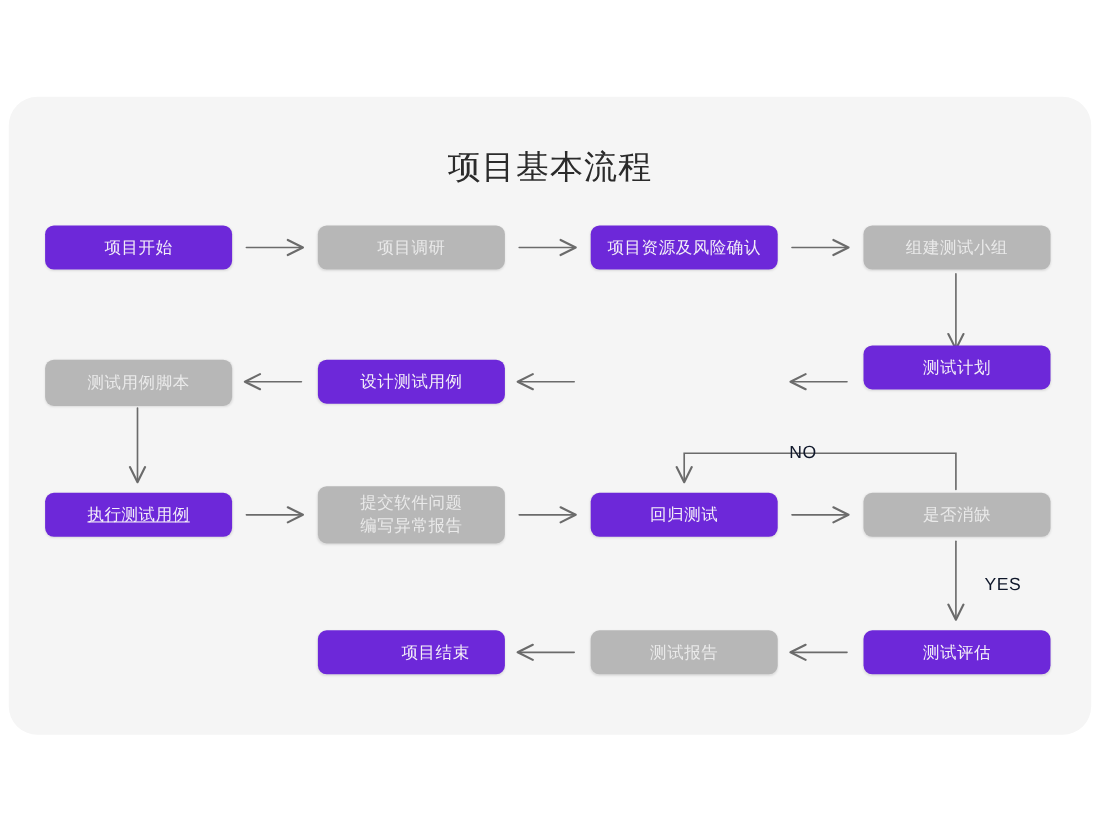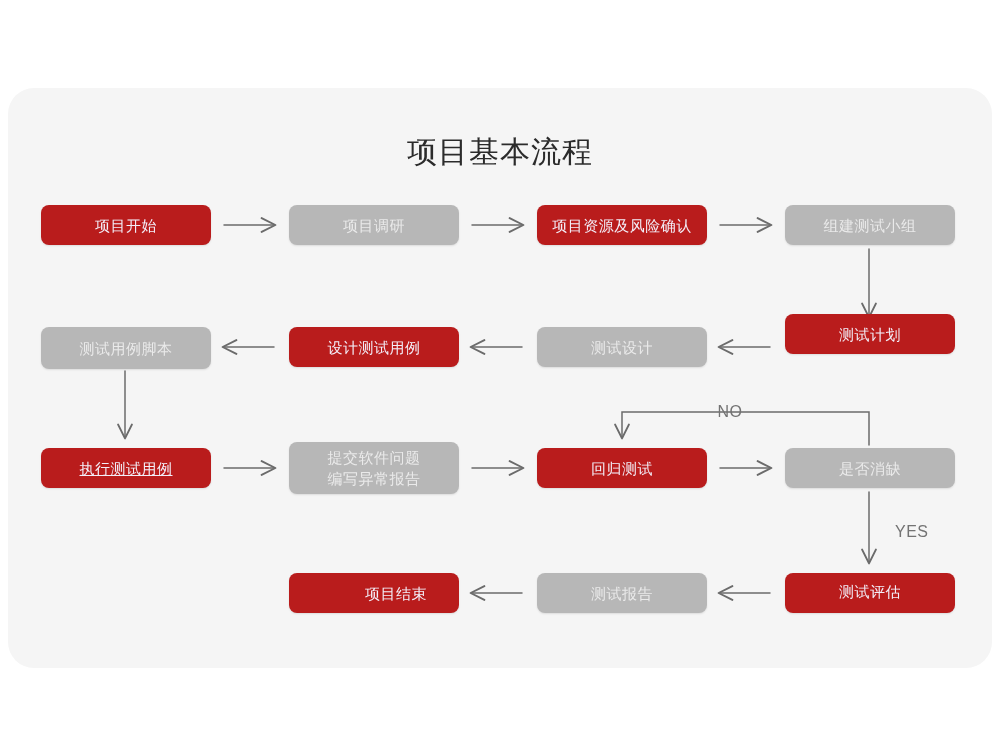--- a/index.html
+++ b/index.html
@@ -49,41 +49,41 @@
     display: flex;
     align-items: center;
     justify-content: center;
     text-align: center;
     font-size: 15px;
     line-height: 21px;
     letter-spacing: .5px;
     box-shadow: 0 1px 2px rgba(0,0,0,0.10);
   }
   .node.purple {
-    background: #b91c1c;
+    background: #6d28d9;
     color: #f3eef8;
   }
   .node.gray {
     background: #b7b7b7;
     color: #eaeaea;
   }
   .node .nlabel { display: block; }
   .node .nlabel .ln { display: block; }
 
   
   .conn {
     position: absolute;
     pointer-events: none;
   }
   .conn svg { display: block; overflow: visible; }
 
   .edge-label {
     position: absolute;
     font-size: 16px;
-    color: #737373;
+    color: #0f172a;
     letter-spacing: .5px;
   }
 </style>
 </head>
 <body>
 
 <div id="stage">
 
   <div id="panel"></div>
 
@@ -148,23 +148,20 @@
   </div>
 
   <div class="node gray" style="left:41px; top:327px; width:170px; height:42px;">
     <span class="nlabel">测试用例脚本</span>
   </div>
 
   <div class="node purple" style="left:289px; top:327px; width:170px; height:40px;">
     <span class="nlabel">设计测试用例</span>
   </div>
 
-  <div class="node gray" style="left:537px; top:327px; width:170px; height:40px;">
-    <span class="nlabel">测试设计</span>
-  </div>
 
   <div class="node purple" style="left:785px; top:314px; width:170px; height:40px;">
     <span class="nlabel">测试计划</span>
   </div>
 
   <div class="node purple" style="left:41px; top:448px; width:170px; height:40px;text-decoration:underline;">
     <span class="nlabel">执行测试用例</span>
   </div>
 
   <div class="node gray" style="left:289px; top:442px; width:170px; height:52px;">
@@ -183,17 +180,17 @@
   </div>
 
   <div class="node purple" style="left:289px; top:573px; width:170px; height:40px;padding-left:44px;">
     <span class="nlabel">项目结束</span>
   </div>
 
   <div class="node gray" style="left:537px; top:573px; width:170px; height:40px;">
     <span class="nlabel">测试报告</span>
   </div>
 
-  <div class="node purple" style="left:785px; top:573px; width:170px; height:40px;font-family:Liberation Mono, monospace;">
+  <div class="node purple" style="left:785px; top:573px; width:170px; height:40px;">
     <span class="nlabel">测试评估</span>
   </div>
 
 </div>
 
 </body></html>

